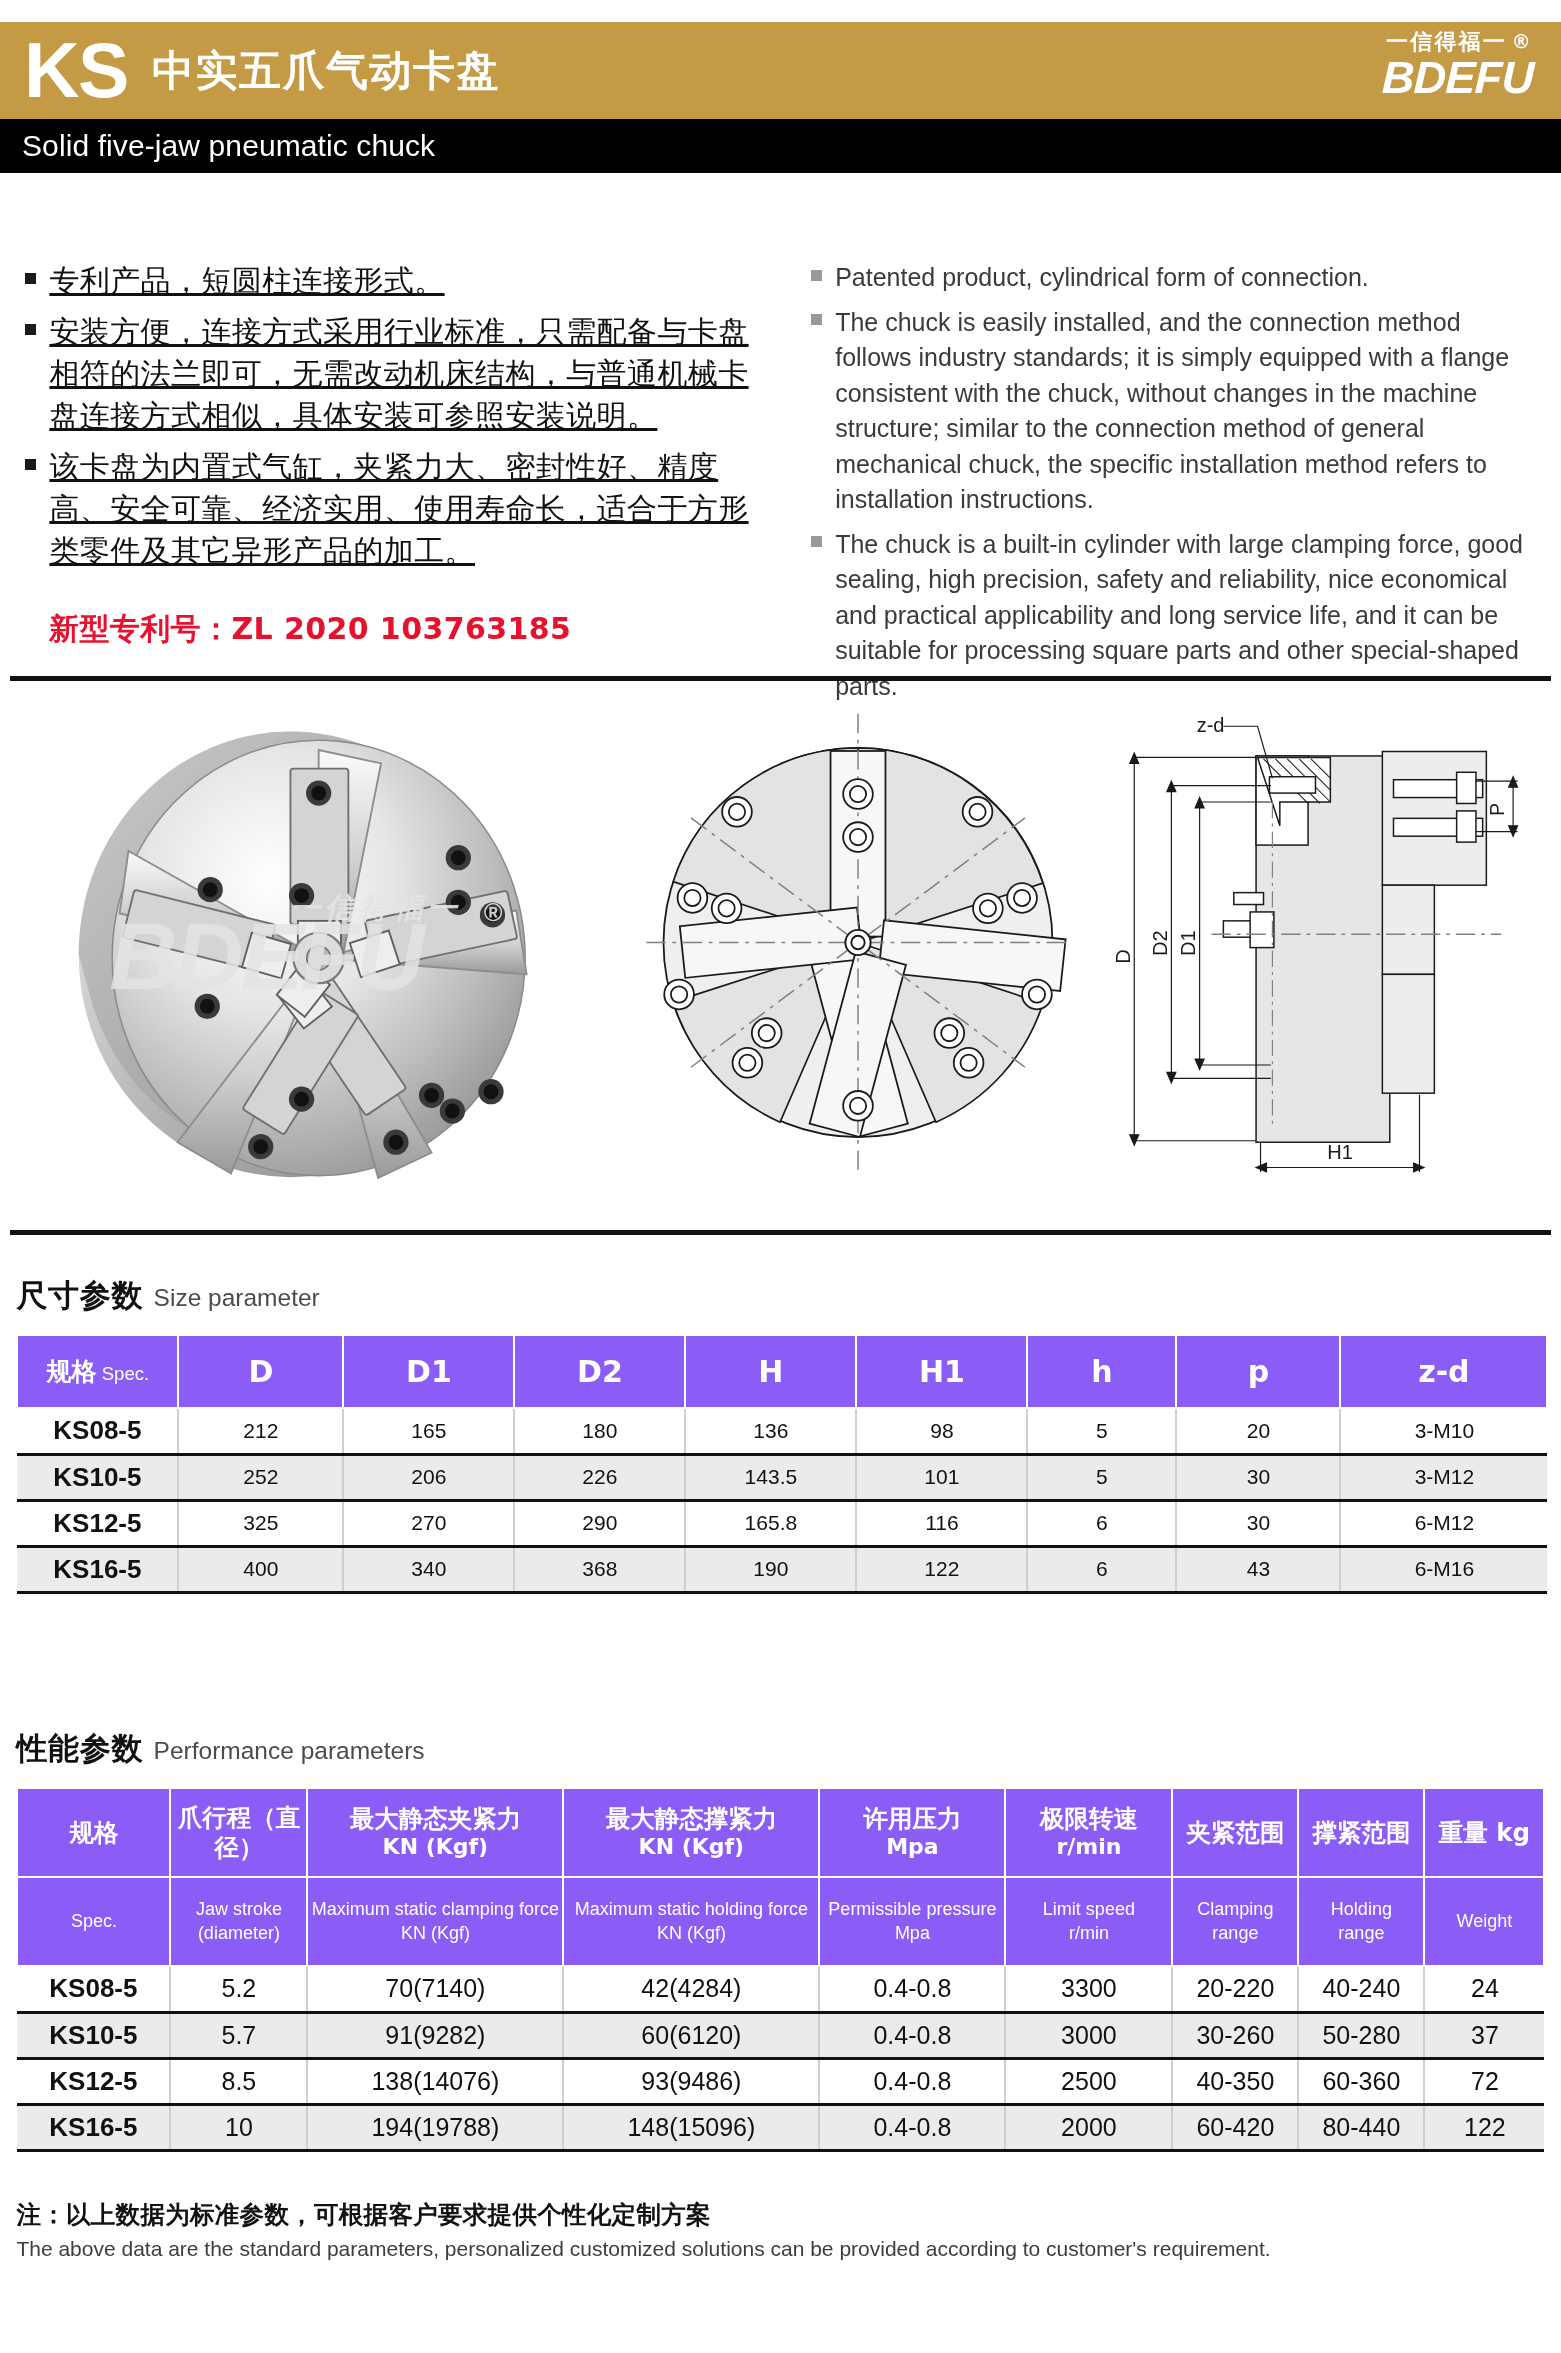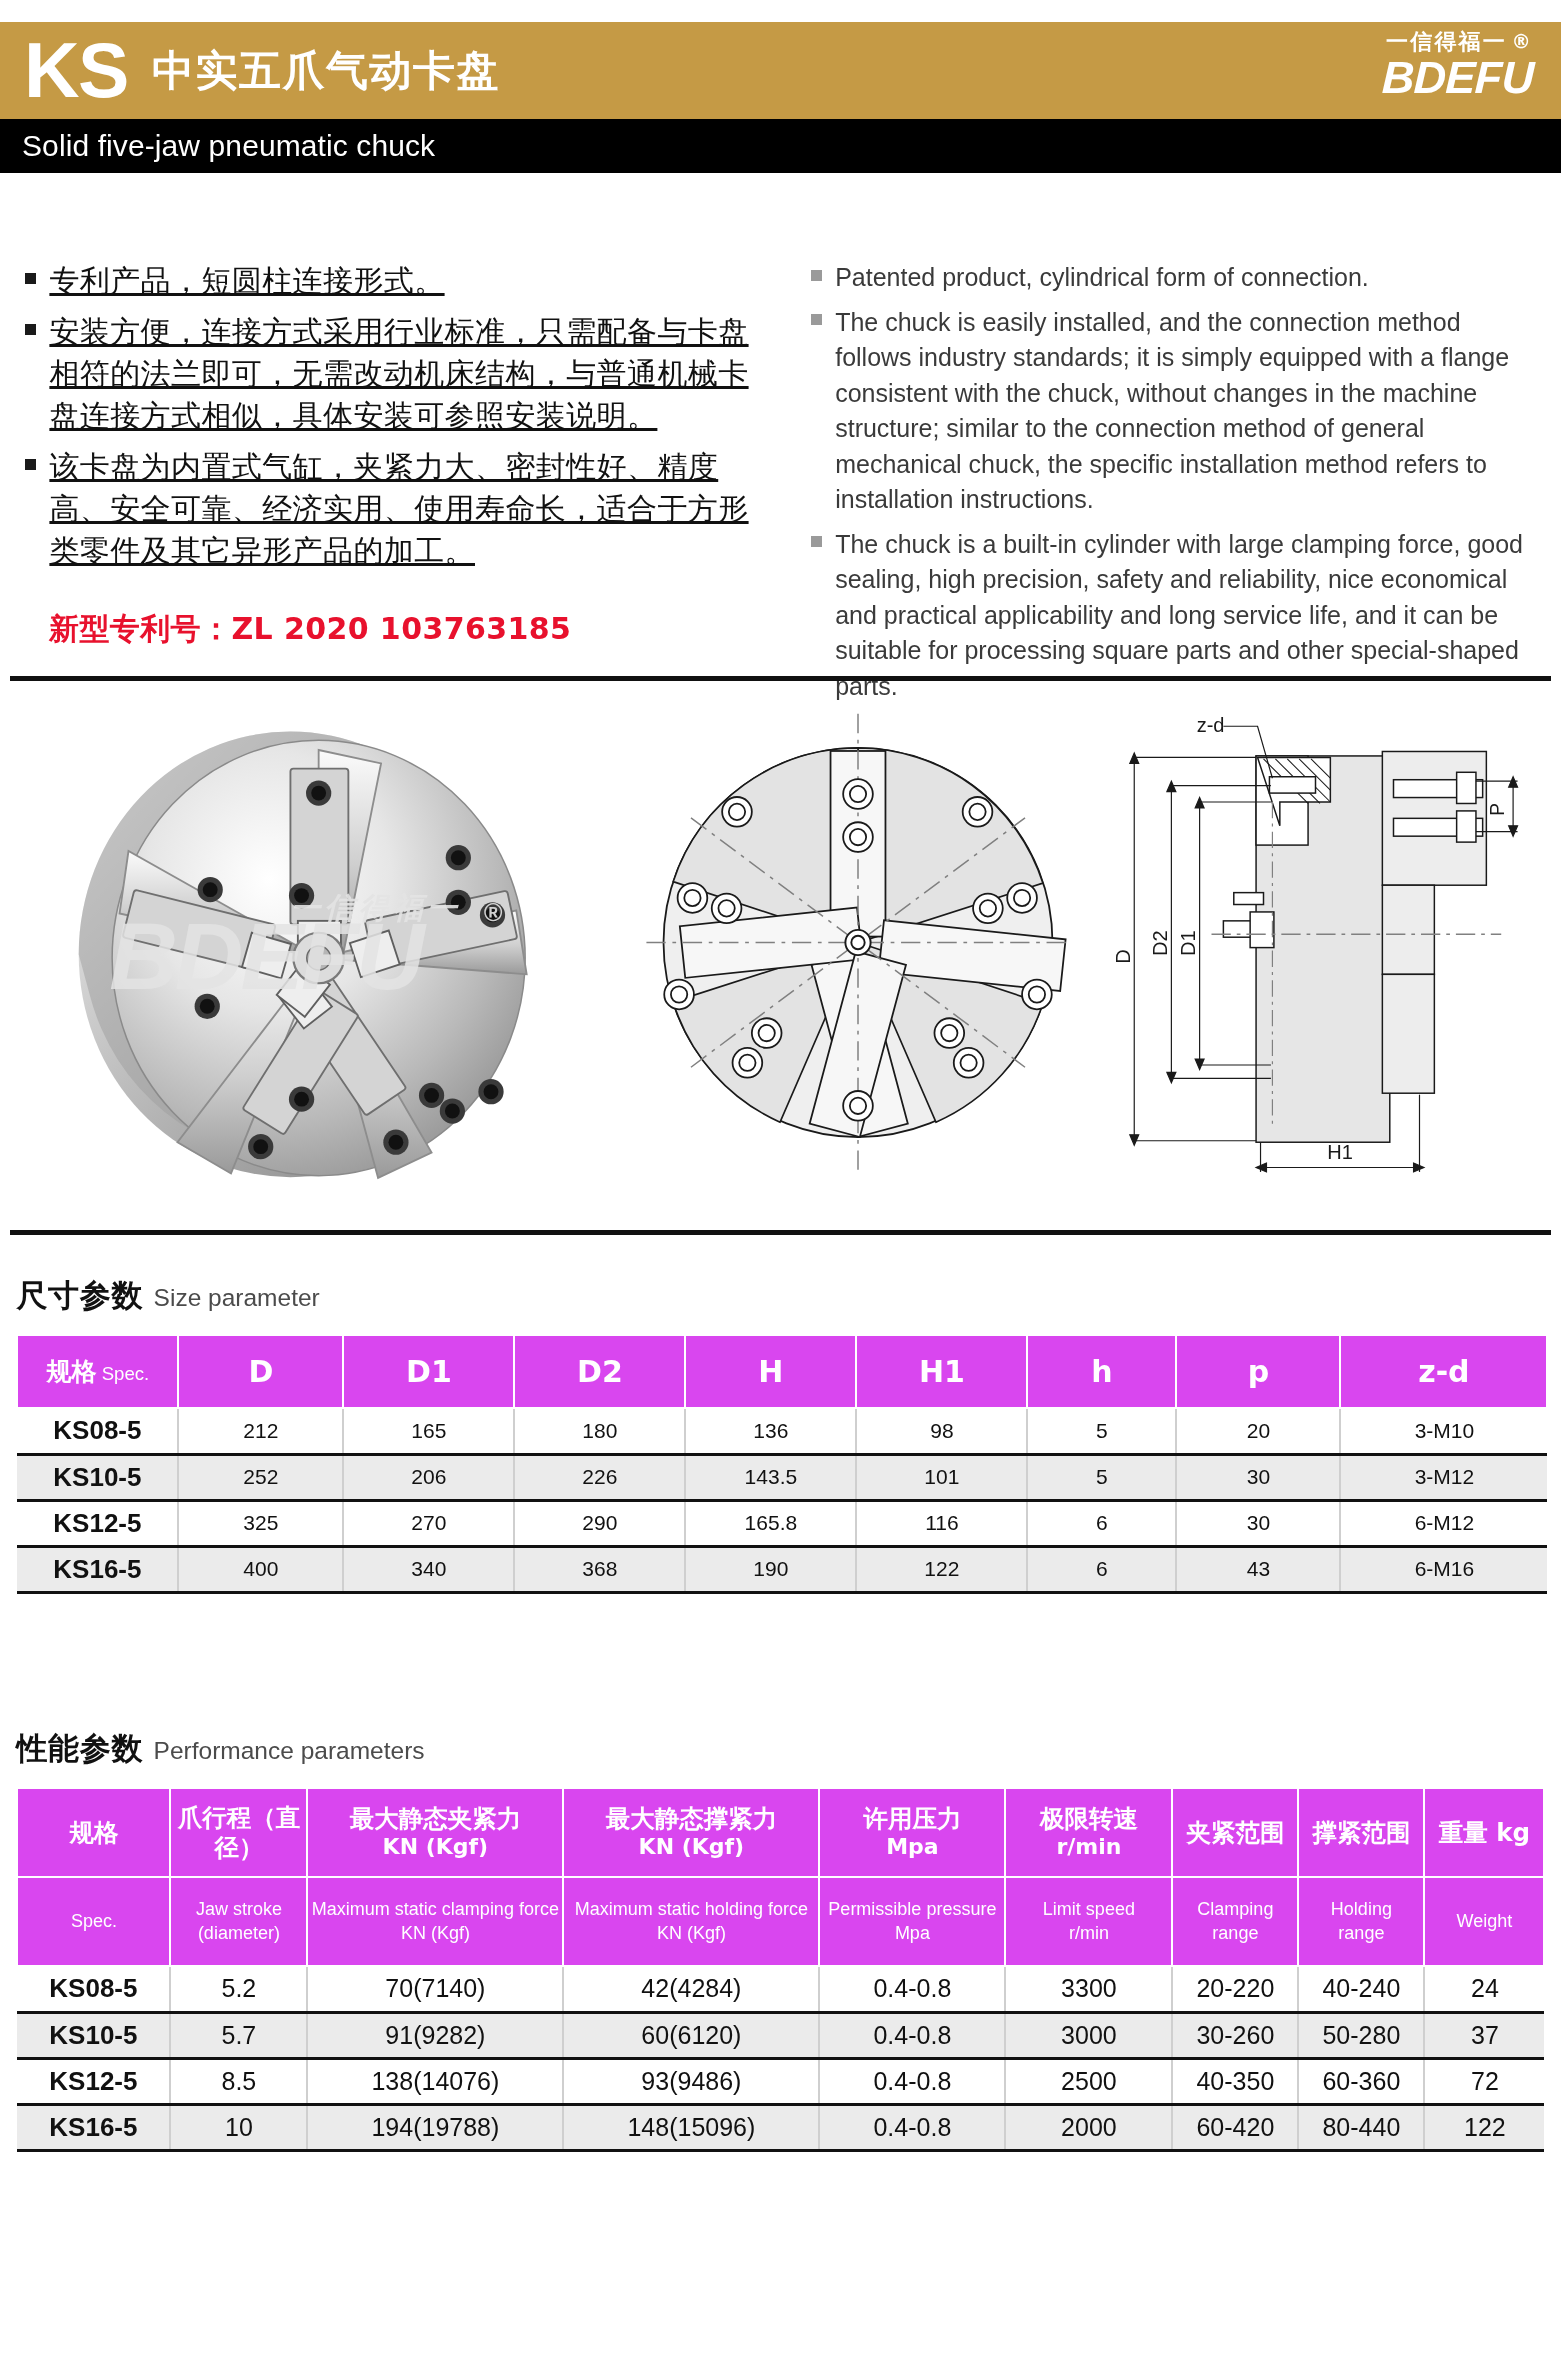--- a/index.html
+++ b/index.html
@@ -148,21 +148,21 @@
     border-collapse: collapse;
     table-layout: fixed;
   }
   .tbl-wrap { position:absolute; left: 16.4px; width: 1529px; }
   #size-table-wrap { top: 1334px; }
   #perf-table-wrap { top: 1787px; }
 
   table.data { width: 1529px; }
 
   table.data thead th {
-    background: #d946ef;
+    background: #8b5cf6;
     color: #ffffff;
     border: 2.2px solid #ffffff;
     font-family:"DejaVu Sans", sans-serif;
     vertical-align: middle;
   }
 
   
   #size-table thead th { height: 73px; font-size: 30px; font-weight: 700; }
   #size-table thead th.spec-h { font-size: 25px; }
   #size-table thead th.spec-h .en-small {
@@ -730,15 +730,19 @@
             <td>0.4-0.8</td>
             <td>2000</td>
             <td>60-420</td>
             <td>80-440</td>
             <td>122</td>
           </tr>
         </tbody>
     </table>
   </div>
 
+  <div class="footnote">
+    <div class="fn-cn">注：以上数据为标准参数，可根据客户要求提供个性化定制方案</div>
+    <div class="fn-en">The above data are the standard parameters, personalized customized solutions can be provided according to customer's requirement.</div>
+  </div>
 
 </div>
 
 
 </body></html>

